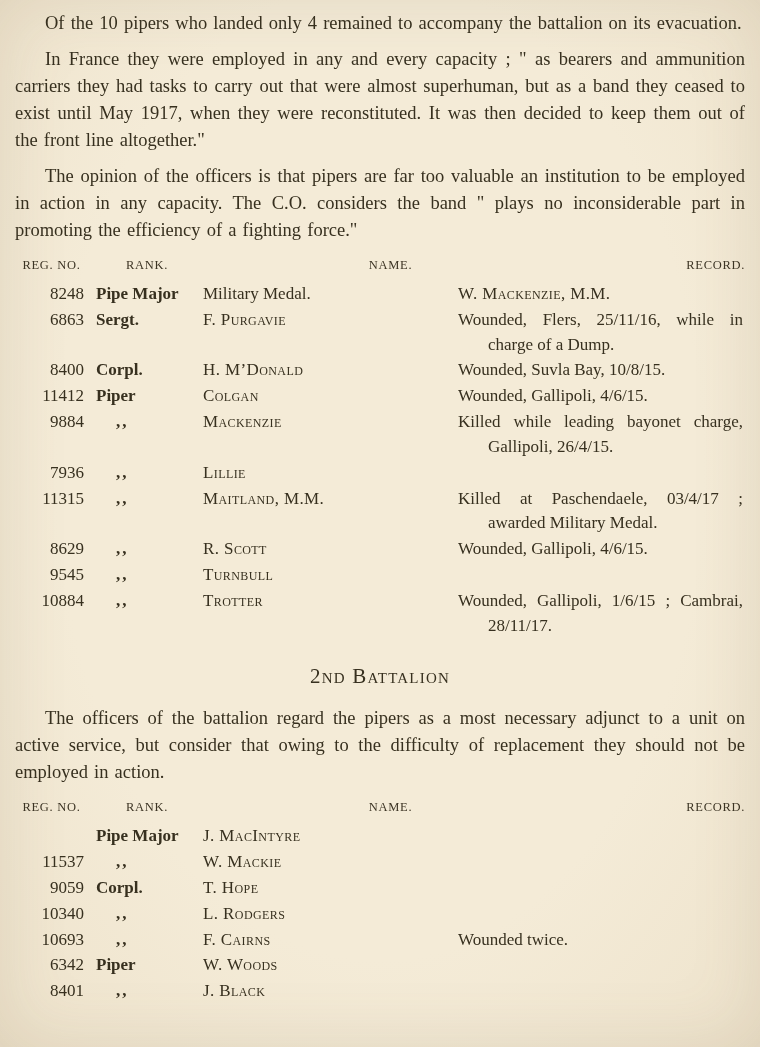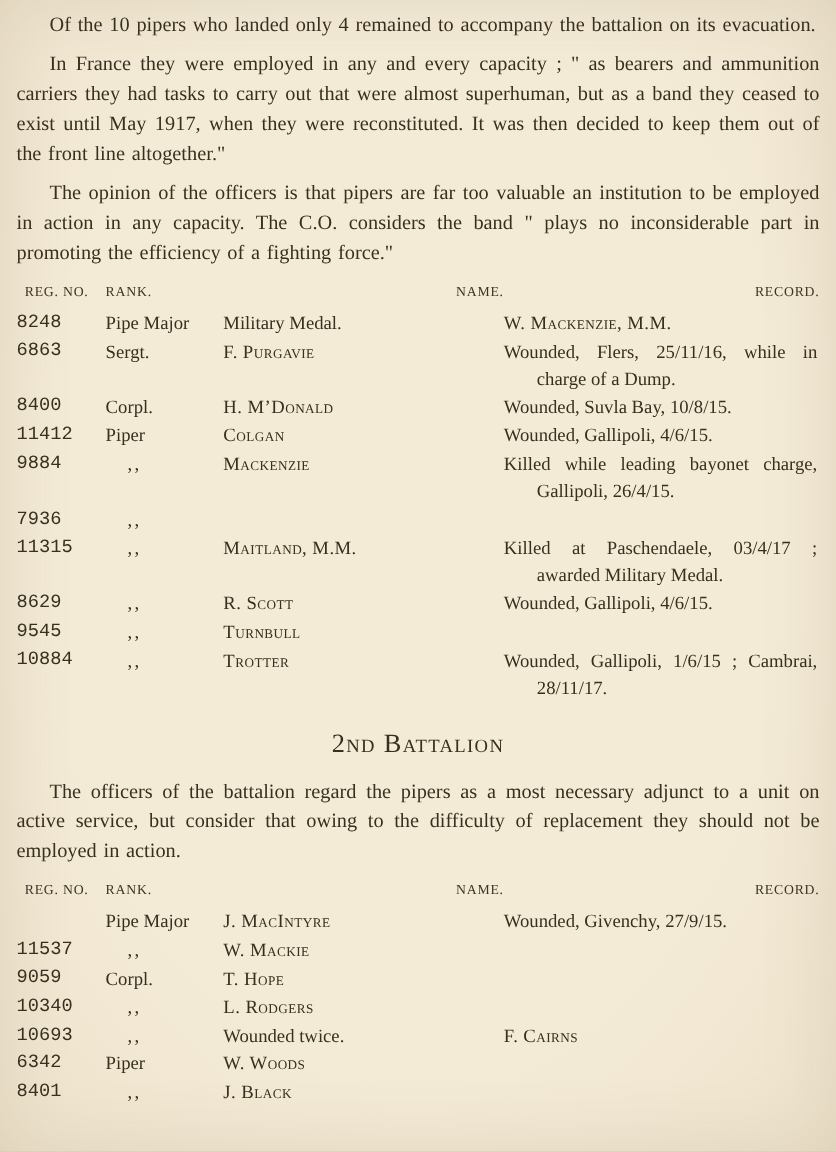--- a/index.html
+++ b/index.html
@@ -28,41 +28,42 @@
   .thead, .trow {
     display:grid;
     grid-template-columns:73px 115px 255px 1fr;
     column-gap:0;
   }
   .thead {
     font-size:12.5px;
     letter-spacing:0.7px;
     margin-bottom:9px;
     color:#3c3424;
+    gap:30px;
   }
   .h.reg   { text-align:center; }
   .h.rank  { padding-left:8px; }
-  .h.name  { text-align:right; }
+  .h.name  { text-align:center; }
   .h.record{ text-align:right; }
   .trow { line-height:1.46; margin-bottom:1px; }
   .c { display:block; }
-  .c.reg   { padding-right:4px; font-variant-numeric:oldstyle-nums;font-family:Liberation Mono, monospace; }
-  .c.rank  { padding-left:8px; }
+  .c.reg   { text-align:right; padding-right:4px; font-variant-numeric:oldstyle-nums; }
+  .c.rank  { padding-left:8px;font-weight:bold; }
   .c.rank.ditto { padding-left:28px; letter-spacing:2px; }
   .c.name  { font-variant:small-caps; letter-spacing:0.4px; }
   .c.record{
     text-align:justify;
     padding-left:30px;
     text-indent:-30px;
     padding-right:2px;
   }
   .section-heading {
     text-align:center;
     font-variant:small-caps;
-    font-size:24px;
+    font-size:21px;
     letter-spacing:1.2px;
     font-weight:normal;
     margin:26px 0 16px 0;
   }
 </style>
 </head>
 <body>
 
 <div class="page">
 
@@ -109,20 +110,21 @@
       <div class="trow">
         <span class="c reg">9884</span>
         <span class="c rank ditto">,,</span>
         <span class="c name">Mackenzie</span>
         <span class="c record">Killed while leading bayonet charge, Gallipoli, 26/4/15.</span>
       </div>
 
       <div class="trow">
         <span class="c reg">7936</span>
         <span class="c rank ditto">,,</span>
+        <span class="c name">Lillie</span>
         <span class="c record"></span>
       </div>
 
       <div class="trow">
         <span class="c reg">11315</span>
         <span class="c rank ditto">,,</span>
         <span class="c name">Maitland, M.M.</span>
         <span class="c record">Killed at Paschendaele, 03/4/17 ; awarded Military Medal.</span>
       </div>
 
@@ -157,21 +159,20 @@
       <span class="h reg">REG. NO.</span>
       <span class="h rank">RANK.</span>
       <span class="h name">NAME.</span>
       <span class="h record">RECORD.</span>
     </div>
 
       <div class="trow">
         <span class="c reg"></span>
         <span class="c rank">Pipe Major</span>
         <span class="c name">J. MacIntyre</span>
-        <span class="c record">Wounded, Givenchy, 27/9/15.</span>
       </div>
 
       <div class="trow">
         <span class="c reg">11537</span>
         <span class="c rank ditto">,,</span>
         <span class="c name">W. Mackie</span>
         <span class="c record"></span>
       </div>
 
       <div class="trow">
@@ -184,22 +185,22 @@
       <div class="trow">
         <span class="c reg">10340</span>
         <span class="c rank ditto">,,</span>
         <span class="c name">L. Rodgers</span>
         <span class="c record"></span>
       </div>
 
       <div class="trow">
         <span class="c reg">10693</span>
         <span class="c rank ditto">,,</span>
+        <span class="c name">F. Cairns</span>
         <span class="c record">Wounded twice.</span>
-        <span class="c name">F. Cairns</span>
       </div>
 
       <div class="trow">
         <span class="c reg">6342</span>
         <span class="c rank">Piper</span>
         <span class="c name">W. Woods</span>
         <span class="c record"></span>
       </div>
 
       <div class="trow">

